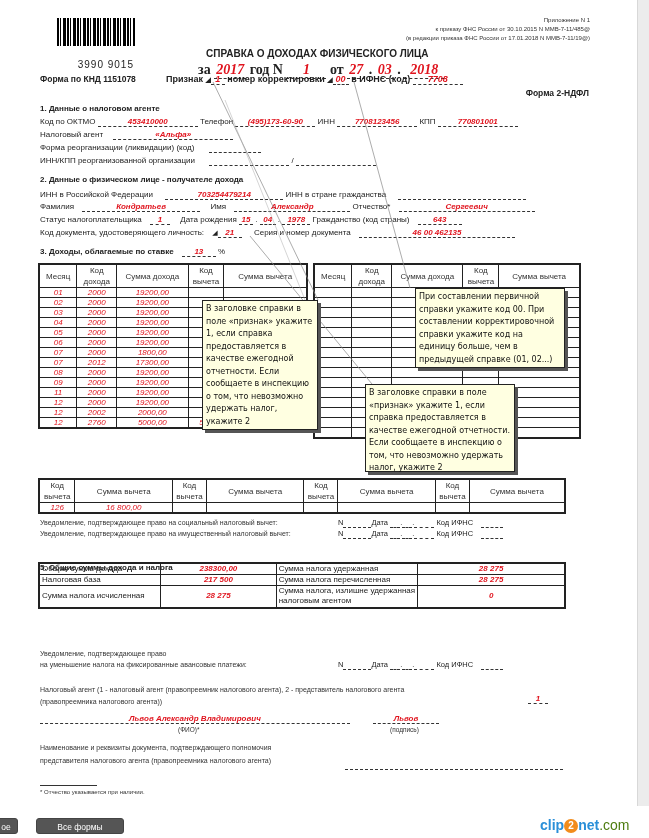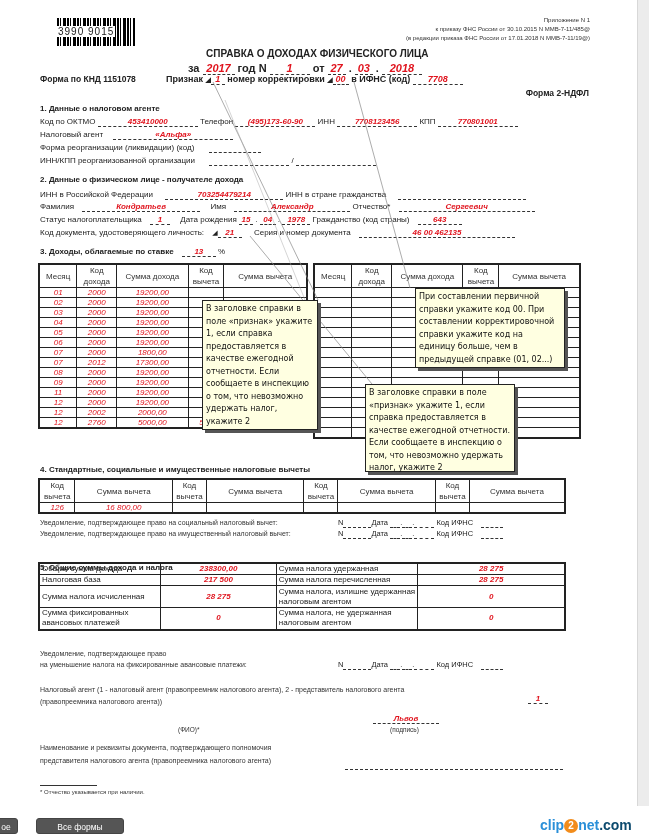--- a/index.html
+++ b/index.html
@@ -7,32 +7,32 @@
   body { font-family: "Liberation Sans", sans-serif; color: #222; position: relative; font-size: 8px; }
   .page { position: absolute; left: 0; top: 0; width: 637px; height: 838px; background: #fff; }
   .scrollbar { position: absolute; left: 637px; top: 0; width: 12px; height: 806px; background: #ececec; border-left: 1px solid #d8d8d8; }
   .abs { position: absolute; white-space: nowrap; }
   .red { color: #e0141e; font-style: italic; font-weight: bold; }
   .b { font-weight: bold; }
   .dash { border-bottom: 1px dashed #333; display: inline-block; text-align: center; }
   .barcode { position: absolute; left: 57px; top: 18px; width: 78px; height: 36px; display: flex; align-items: flex-end; }
   .barcode .bars { position: absolute; left: 0; top: 0; width: 78px; height: 28px;
     background: repeating-linear-gradient(90deg, #000 0 2px, #fff 2px 3px, #000 3px 4px, #fff 4px 6px, #000 6px 9px, #fff 9px 10px); }
-  .barcode .num { position: absolute; left: 0; top: 8px; width: 78px; text-align: left; font-size: 10px; letter-spacing: 1px; background: transparent; }
+  .barcode .num { position: absolute; left: 0; top: 41px; width: 78px; text-align: right; font-size: 10px; letter-spacing: 1px; background: transparent; }
   .barcode .num span { background: #fff; padding: 0 1px; }
   table.grid { border-collapse: collapse; position: absolute; font-size: 8px; }
   table.grid td, table.grid th { border: 1px solid #222; padding: 0 2px; font-weight: normal; }
   table.grid th { text-align: center; color: #333; line-height: 11px; }
   table.grid td { height: 10px; line-height: 9px; text-align: center; }
   table.grid.outer { border: 2px solid #222; }
   .tip { position: absolute; background: #ffffe1; border: 1px solid #222; box-shadow: 3px 3px 0 #555; font-family: "DejaVu Sans", sans-serif; font-size: 8px; line-height: 12.5px; color: #111; padding: 2px 3px; white-space: normal; }
   .btn { position: absolute; top: 818px; height: 16px; background: #555; color: #fff; border-radius: 3px; font-size: 8.5px; line-height: 16px; text-align: center; border: 1px solid #444; }
   .logo { position: absolute; left: 540px; top: 817px; font-size: 14px; color: #2a8fd8; font-weight: bold; }
   .logo .two { display: inline-block; width: 14px; height: 14px; border-radius: 7px; background: #f28c1b; color: #fff; font-size: 10px; line-height: 14px; text-align: center; vertical-align: 1px; }
-  .logo .com { color: #0c4a6e; font-weight: bold; }
+  .logo .com { color: #4d7c0f; font-weight: normal; }
   table.totals { border-collapse: collapse; position: absolute; font-size: 8px; border: 2px solid #222; }
   table.totals td { border: 1px solid #222; padding: 0 2px; line-height: 10px; }
   table.totals td.v { text-align: center; }
 </style>
 </head>
 <body>
 
 <div class="page">
 
   <div class="barcode">
@@ -41,21 +41,21 @@
   </div>
 
   <div class="abs" style="left:40px;top:74px;font-size:8.5px;font-weight:bold;">Форма по КНД 1151078</div>
 
   <div class="abs" style="right:47px;top:17px;font-size:6px;color:#333;text-align:right;">Приложение N 1</div>
   <div class="abs" style="right:47px;top:26px;font-size:6px;color:#333;">к приказу ФНС России от 30.10.2015 N ММВ-7-11/485@</div>
   <div class="abs" style="right:47px;top:35px;font-size:6px;color:#333;">(в редакции приказа ФНС России от 17.01.2018 N ММВ-7-11/19@)</div>
 
   <div class="abs b" style="left:206px;top:48px;font-size:10px;">СПРАВКА О ДОХОДАХ ФИЗИЧЕСКОГО ЛИЦА</div>
 
-  <div class="abs b" style="left:188px;top:62px;font-size:11px;">
+  <div class="abs b" style="left:198px;top:62px;font-size:14px;font-family:Liberation Serif, serif;">
     <span>за</span>
     <span class="dash red" style="width:32px;">2017</span>
     <span>год N</span>
     <span class="dash red" style="width:40px;">1</span>
     <span>от</span>
     <span class="dash red" style="width:18px;">27</span> .
     <span class="dash red" style="width:18px;">03</span> .
     <span class="dash red" style="width:40px;">2018</span>
   </div>
 
@@ -383,21 +383,20 @@
     <line x1="213" y1="82" x2="318" y2="300" stroke="#888" stroke-width="0.7"></line>
     <line x1="354" y1="82" x2="410" y2="288" stroke="#888" stroke-width="0.7"></line>
     <line x1="250" y1="236" x2="372" y2="384" stroke="#888" stroke-width="0.7"></line>
     <line x1="225" y1="100" x2="305" y2="300" stroke="#aaa" stroke-width="0.5"></line>
   </svg>
 
   <div class="tip" style="left:202px;top:300px;width:116px;height:130px;">В заголовке справки в поле «признак» укажите 1, если справка предоставляется в качестве ежегодной отчетности. Если сообщаете в инспекцию о том, что невозможно удержать налог,  укажите 2</div>
   <div class="tip" style="left:415px;top:288px;width:150px;height:80px;">При составлении первичной справки укажите код 00. При составлении корректировочной справки укажите код на единицу больше, чем в предыдущей справке (01, 02...)</div>
   <div class="tip" style="left:365px;top:384px;width:150px;height:88px;">В заголовке справки в поле «признак» укажите 1, если справка предоставляется в качестве ежегодной отчетности. Если сообщаете в инспекцию о том, что невозможно удержать налог,  укажите 2</div>
 
-  <div class="abs b" style="left:40px;top:465px;">4. Стандартные, социальные и имущественные налоговые вычеты</div>
   <table class="grid outer" style="left:38px;top:478px;width:528px;">
     <colgroup>
       <col style="width:36px">
         <col style="width:98px">
         <col style="width:34px">
         <col style="width:98px">
       <col style="width:34px">
         <col style="width:98px">
         <col style="width:34px">
         <col style="width:96px">
@@ -455,39 +454,34 @@
       <td class="v red">217 500</td>
       <td>Сумма налога перечисленная</td>
       <td class="v red">28 275</td>
     </tr>
     <tr style="height:22px;">
       <td>Сумма налога исчисленная</td>
       <td class="v red">28 275</td>
       <td>Сумма налога, излишне удержанная налоговым агентом</td>
       <td class="v red">0</td>
     </tr>
-    <tr style="height:22px;">
-      <td>Сумма фиксированных авансовых платежей</td>
-      <td class="v red">0</td>
-      <td>Сумма налога, не удержанная налоговым агентом</td>
-      <td class="v red">0</td>
-    </tr>
   </tbody>
     </table>
 
   <div class="abs" style="left:40px;top:650px;font-size:7px;color:#333;">Уведомление, подтверждающее право</div>
   <div class="abs" style="left:40px;top:661px;font-size:7px;color:#333;">на уменьшение налога на фиксированные авансовые платежи:</div>
   <div class="abs" style="left:338px;top:660px;font-size:7.5px;">
     <span>N</span><span class="dash" style="width:28px;">&nbsp;</span><span>Дата</span> <span class="dash" style="width:10px;">&nbsp;</span>.<span class="dash" style="width:10px;">&nbsp;</span>.<span class="dash" style="width:20px;">&nbsp;</span> <span>Код ИФНС</span> <span class="dash" style="width:22px;margin-left:6px;">&nbsp;</span>
   </div>
 
   <div class="abs" style="left:40px;top:686px;font-size:7px;color:#333;">Налоговый агент (1 - налоговый агент (правопреемник налогового агента), 2 - представитель налогового агента</div>
   <div class="abs" style="left:40px;top:698px;font-size:7px;color:#333;">(правопреемника налогового агента))</div>
   <div class="abs" style="left:528px;top:694px;"><span class="dash red" style="width:20px;">1</span></div>
 
+  <div class="abs" style="left:40px;top:714px;"><span class="dash red" style="width:310px;">Львов Александр Владимирович</span></div>
   <div class="abs" style="left:178px;top:726px;font-size:6.5px;color:#333;">(ФИО)*</div>
   <div class="abs" style="left:373px;top:714px;"><span class="dash red" style="width:66px;">Львов</span></div>
   <div class="abs" style="left:390px;top:726px;font-size:6.5px;color:#333;">(подпись)</div>
 
   <div class="abs" style="left:40px;top:744px;font-size:7px;color:#333;">Наименование и реквизиты документа, подтверждающего полномочия</div>
   <div class="abs" style="left:40px;top:757px;font-size:7px;color:#333;">представителя налогового агента (правопреемника налогового агента)</div>
   <div class="abs" style="left:345px;top:760px;"><span class="dash" style="width:218px;">&nbsp;</span></div>
 
   <div class="abs" style="left:40px;top:785px;width:57px;border-top:1px solid #333;"></div>
   <div class="abs" style="left:40px;top:789px;font-size:6px;color:#333;">* Отчество указывается при наличии.</div>

